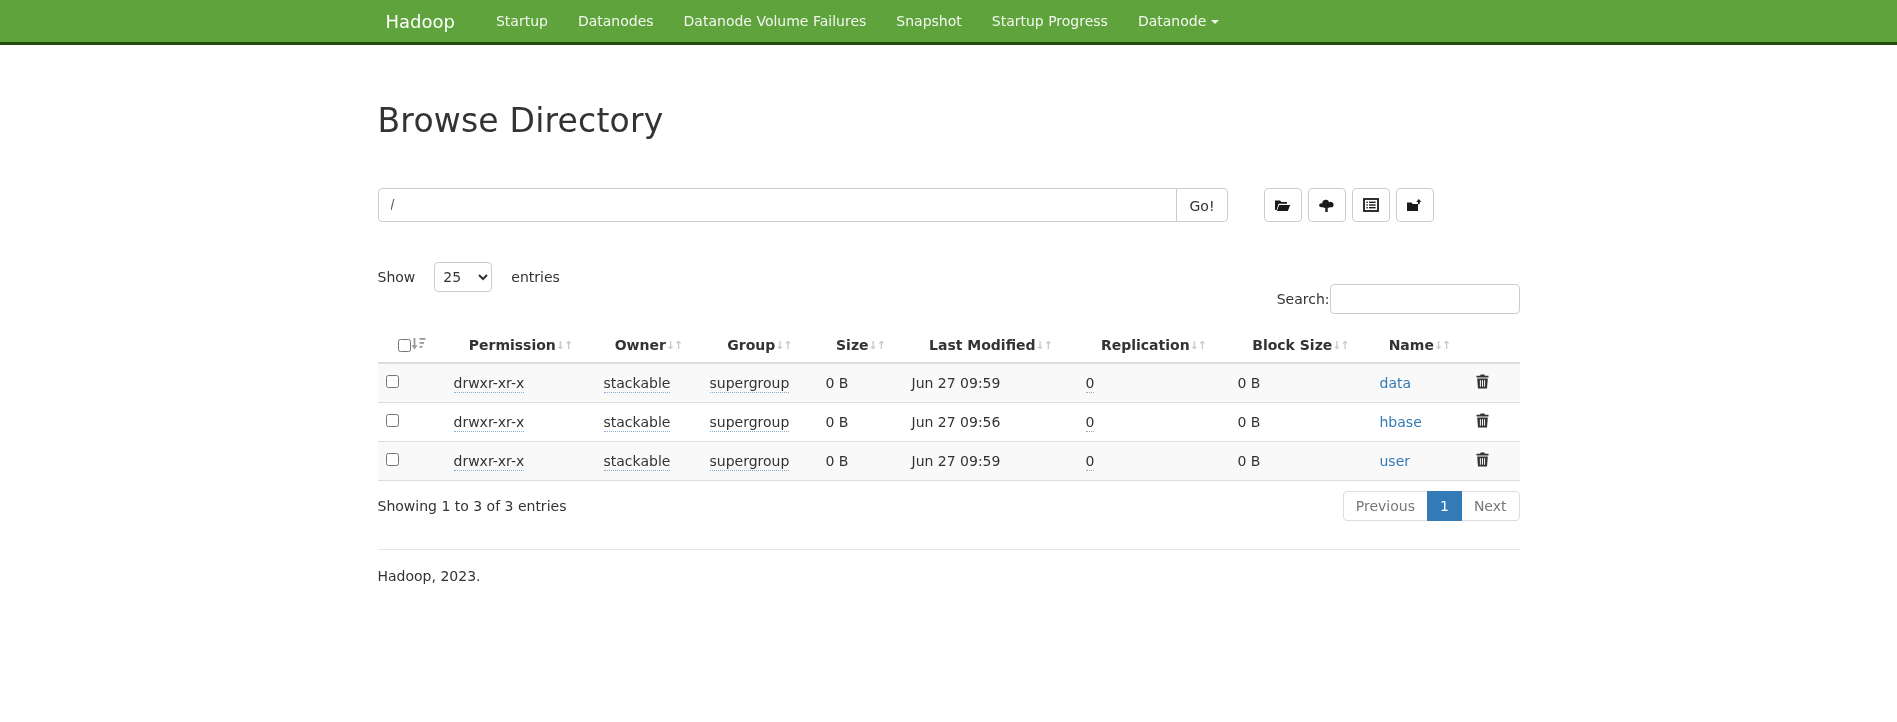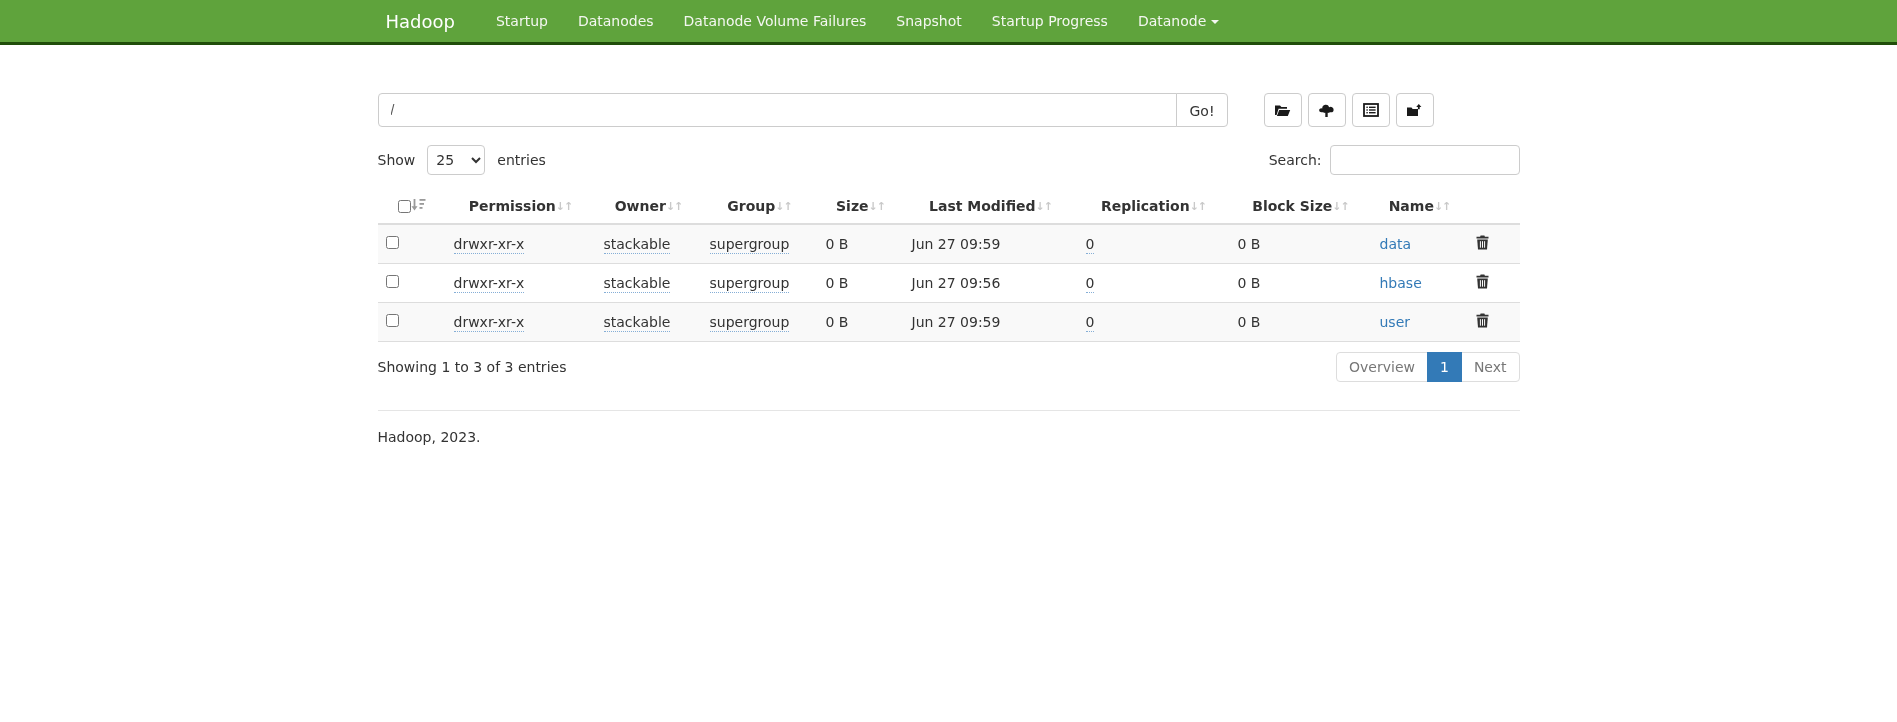--- a/index.html
+++ b/index.html
@@ -29,23 +29,23 @@
   
   .path-row{display:flex;align-items:flex-start;margin-top:48px;}
   .input-group{display:flex;width:850px;}
   .path-input{flex:1;height:34px;border:1px solid #ccc;border-radius:4px 0 0 4px;padding:6px 12px;font-size:14px;color:#555;outline:none;}
   .go-btn{height:34px;padding:9px 12px;border:1px solid #ccc;background:#fff;border-radius:0 4px 4px 0;margin-left:-1px;font-size:14px;color:#333;cursor:pointer;font-family:inherit;}
   .toolbar{margin-left:auto;margin-right:86px;display:flex;gap:6px;}
   .icon-btn{width:38px;height:34px;border:1px solid #ccc;border-radius:4px;background:#fff;display:flex;align-items:center;justify-content:center;cursor:pointer;padding:0;}
   .icon-btn svg{display:block;}
   
   .controls-row{display:flex;justify-content:space-between;align-items:center;margin-top:18px;}
-  .show-group{display:flex;align-items:center;gap:12px;}
+  .show-group{display:flex;align-items:center;gap:19px;}
   .len-select{height:30px;width:58px;border:1px solid #ccc;border-radius:4px;font-size:14px;color:#333;padding:2px 4px;background:#fff;font-family:inherit;}
-  .search-group{display:flex;align-items:center;gap:8px;}
+  .search-group{display:flex;align-items:center;margin-top:44px;}
   .search-input{width:190px;height:30px;border:1px solid #ccc;border-radius:4px;padding:4px 8px;font-size:14px;outline:none;}
   
   table{width:100%;border-collapse:collapse;margin-top:14px;table-layout:fixed;border-bottom:1px solid var(--border);}
   th{text-align:left;font-weight:bold;font-size:14px;padding:9px 8px;border-bottom:2px solid var(--border);color:#333;}
   .th-inner{display:flex;align-items:center;justify-content:center;}
   .sort-icon{color:#c9c9c9;font-size:11px;letter-spacing:-1px;flex:none;}
   .sort-icon::before{content:"\2193\2191";}
   td{padding:10px 8px;border-top:1px solid var(--border);font-size:14px;color:#333;vertical-align:middle;margin-left:25px;}
   tbody tr:nth-child(odd){background:#f9f9f9;}
   .editable{border-bottom:1px dotted #85aed6;cursor:pointer;padding-bottom:1px;}
@@ -74,20 +74,21 @@
     <a class="nav-link">Datanodes</a>
     <a class="nav-link">Datanode Volume Failures</a>
     <a class="nav-link">Snapshot</a>
     <a class="nav-link">Startup Progress</a>
     <a class="nav-link"><span>Datanode</span><span class="caret"></span></a>
   </div>
 </nav>
 
 <div class="container">
 
+  <h1>Browse Directory</h1>
 
   <div class="path-row">
     <div class="input-group">
       <input class="path-input" type="text" value="/" style="">
       <button class="go-btn">Go!</button>
     </div>
     <div class="toolbar">
       <button class="icon-btn">
         <span>
             <svg width="17" height="15" viewBox="0 0 17 15" fill="#1a1a1a">
@@ -269,21 +270,21 @@
                   <path stroke="#fff" stroke-width="1" d="M4.4 6.2v6.5M6.5 6.2v6.5M8.6 6.2v6.5"></path>
                 </svg></span></button></td>
       </tr>
     </tbody>
   </table>
 
   <div class="summary-row">
     <span class="summary">Showing 1 to 3 of 3 entries</span>
     <ul class="pagination">
       <li>
-          <a class="page-btn page-first">Overview</a>
+          <a class="page-btn page-first">Previous</a>
         </li>
       <li>
           <a class="page-btn page-active">1</a>
         </li>
       <li>
           <a class="page-btn page-last">Next</a>
         </li>
     </ul>
   </div>
 

